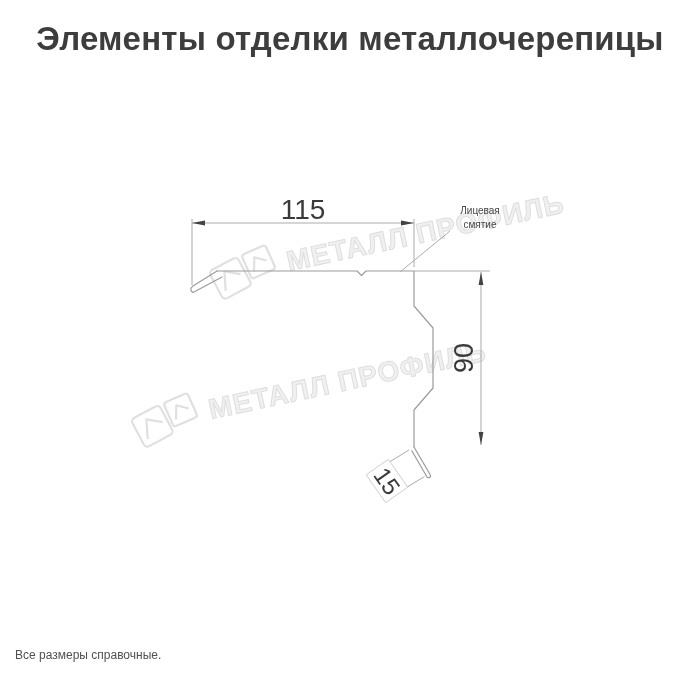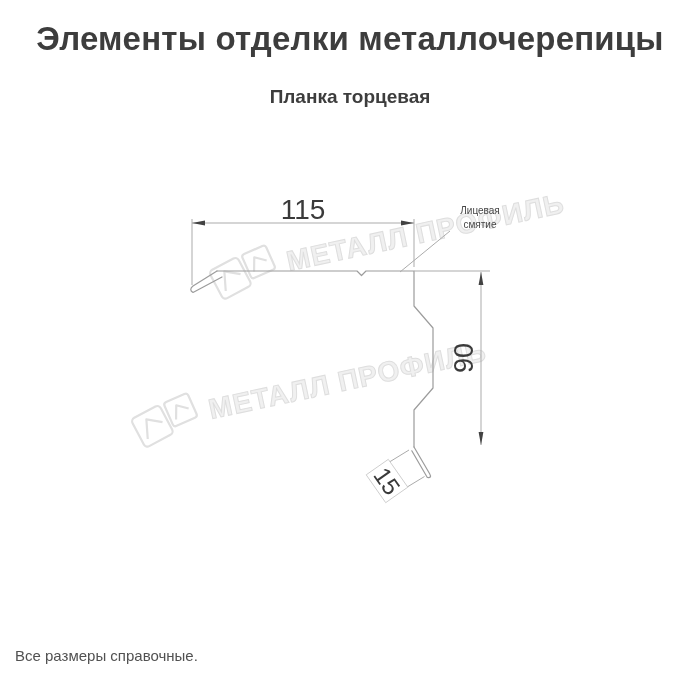--- a/index.html
+++ b/index.html
@@ -17,21 +17,21 @@
     font-size:19px;font-weight:bold;color:#3d3d3d;z-index:3;
   }
   .subtitle.name{top:86px;}
   .subtitle.code{top:114px;}
   .face-label{
     position:absolute;left:445px;top:204px;width:70px;z-index:3;
     font-size:10px;line-height:14px;color:#474747;text-align:center;
   }
   .footer{
     position:absolute;left:15px;top:646px;z-index:3;
-    font-size:15px;line-height:19px;color:#515151;
+    font-size:12px;line-height:19px;color:#515151;
   }
   .drawing-svg{position:absolute;left:0;top:0;z-index:2;}
   .watermark{
     position:absolute;display:flex;align-items:center;gap:9px;z-index:1;
     transform:rotate(-12deg);transform-origin:left center;white-space:nowrap;
   }
   .watermark .wm-text{
     font-size:28px;font-weight:bold;letter-spacing:1px;color:#f0f0f0;
     -webkit-text-stroke:1px #dedede;
   }
@@ -70,21 +70,20 @@
         <g transform="rotate(-12 52 21)">
           <rect x="40" y="8" width="26" height="26" rx="3"></rect>
           <path d="M45 28 L51 15 L61 23"></path>
         </g>
       </g>
     </svg>
     <span class="wm-text">МЕТАЛЛ ПРОФИЛЬ</span>
   </div>
 
   <div class="title">Элементы отделки металлочерепицы</div>
-  <div class="subtitle name">Планка торцевая</div>
 
   <svg class="drawing-svg" width="700" height="700" viewBox="0 0 700 700">
 
     <g fill="none" stroke="#9c9c9c" stroke-width="1.2" stroke-linejoin="round" stroke-linecap="round">
 
       <path d="M 217,271 L 193,286 Q 188.5,289.5 193,292.5 L 222,277"></path>
 
       <path d="M 217,271 L 357,271 L 361.5,275.5 L 366,271 L 414,271
                L 414,306 L 433,328 L 433,388 L 414,410 L 414,447"></path>
 

